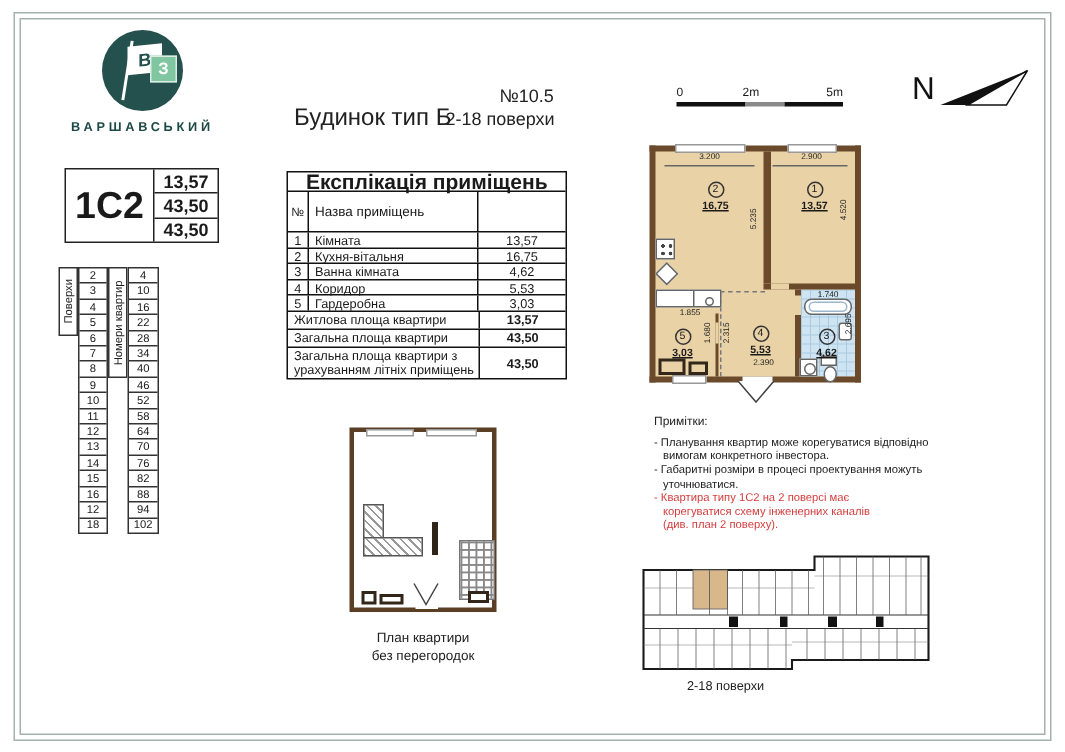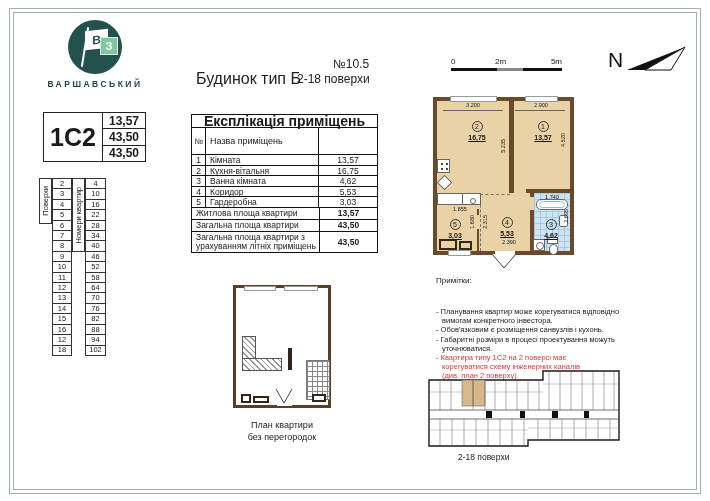--- a/index.html
+++ b/index.html
@@ -134,21 +134,21 @@
 .nf1{left:5px;top:106px;width:10px;height:9px}
 .nf2{left:17px;top:108px;width:16px;height:7px}
 .nf3{left:76px;top:106px;width:14px;height:8px}
 .negap{position:absolute;left:41px;top:114px;width:15px;height:4px;background:#fff}
 .ndoor{position:absolute;left:38px;top:100px}
 .ncap{position:absolute;left:222px;top:420px;width:120px;text-align:center;font-size:9px;line-height:11.5px;color:#222}
 
 
 .notes{position:absolute;left:436px;top:276px;width:252px}
 .notes-title{font-size:8px;color:#222}
-.notes-lines{margin-top:22px}
+.notes-lines{margin-top:5px}
 .note-line{font-size:7.5px;line-height:9.2px;color:#222;white-space:nowrap}
 .note-line.red{color:#d43c3c}
 .note-line.indent{padding-left:6px}
 
 
 .overview{position:absolute;left:428px;top:368px}
 .ovcap{position:absolute;left:458px;top:452px;font-size:8.5px;color:#222}
 </style>
 </head>
 <body>
@@ -397,21 +397,20 @@
   <div>План квартири</div>
   <div>без перегородок</div>
 </div>
 
 <div class="notes">
   <div class="notes-title">Примітки:</div>
   <div class="notes-lines">
 
   <div class="note-line black">- Планування квартир може корегуватися відповідно</div>
       <div class="note-line black indent">вимогам конкретного інвестора.</div>
-      <div class="note-line black">- Обов'язковим є розміщення санвузлів і кухонь.</div>
       <div class="note-line black">- Габаритні розміри в процесі проектування можуть</div>
       <div class="note-line black indent">уточнюватися.</div>
       <div class="note-line red">- Квартира типу 1С2 на 2 поверсі має</div>
       <div class="note-line red indent">корегуватися схему інженерних каналів</div>
       <div class="note-line red indent">(див. план 2 поверху).</div>
     </div>
 </div>
 
 <div class="overview">
   <svg width="194" height="82" viewBox="0 0 194 82">

